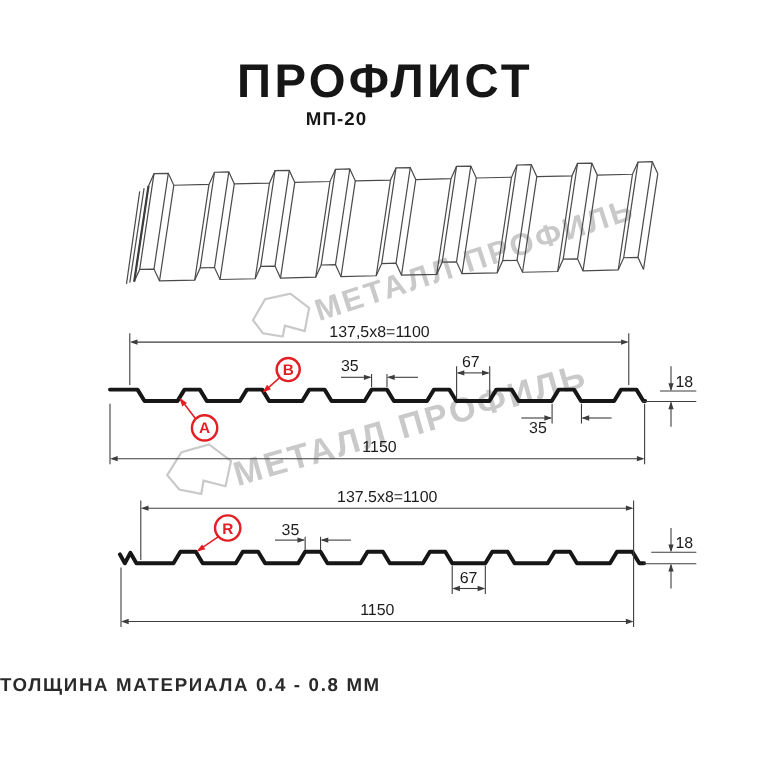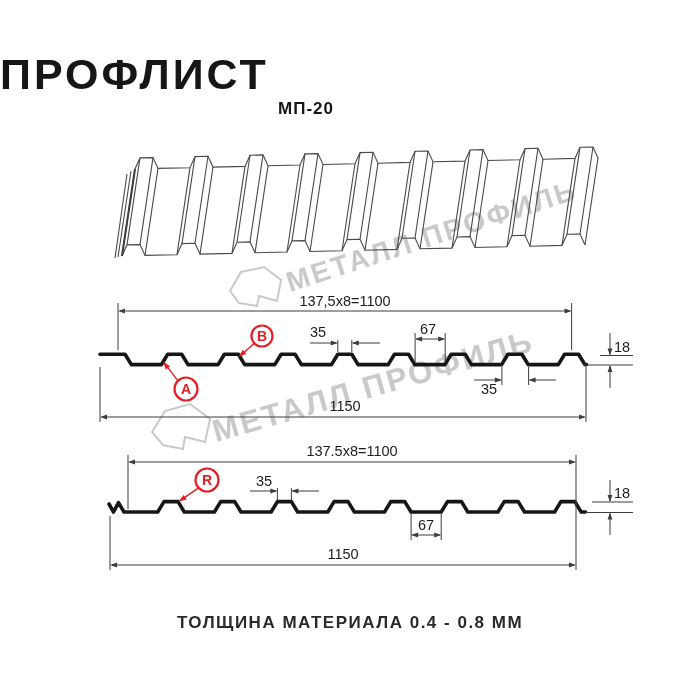--- a/index.html
+++ b/index.html
@@ -1,29 +1,29 @@
 <!DOCTYPE html>
 <html style="--accent_red: #e31e24; --line_black: #161616; --dim_gray: #3d3d3d; --watermark_gray: #c9c9c9;"><head>
 <meta charset="utf-8">
 <style>
   html,body{margin:0;padding:0;background:#ffffff;}
   .stage{
     position:relative;width:700px;height:700px;background:#fff;overflow:hidden;
     font-family:"Liberation Sans",sans-serif;
   }
   .title{
-    position:absolute;top:50px;left:0;width:700px;
+    position:absolute;top:50px;left:0;width:700px;text-align:center;
     font-size:43px;font-weight:bold;letter-spacing:3px;color:var(--line_black,#161616);
   }
   .subtitle{
     position:absolute;top:99px;left:0;width:612px;text-align:center;
     font-size:17px;font-weight:bold;letter-spacing:1px;color:var(--line_black,#161616);
   }
   .footer-note{
-    position:absolute;top:613px;left:0;width:700px;text-align:center;
+    position:absolute;top:613px;left:0;width:700px;
     font-size:17px;font-weight:bold;letter-spacing:1.5px;color:#2a2a2a;
   }
   svg{position:absolute;left:0;top:0;}
   .wm-text{
     font-size:28px;font-weight:bold;letter-spacing:2.5px;
     fill:var(--watermark_gray,#c9c9c9);
   }
   .wm-text2{font-size:31px;}
   .wm-logo{fill:none;stroke:var(--watermark_gray,#c9c9c9);stroke-width:2;}
   .wire{stroke:#4a4a4a;stroke-width:1.1;fill:none;}

